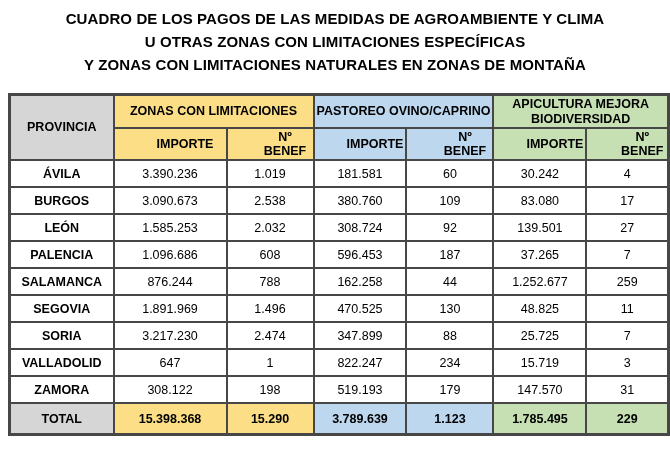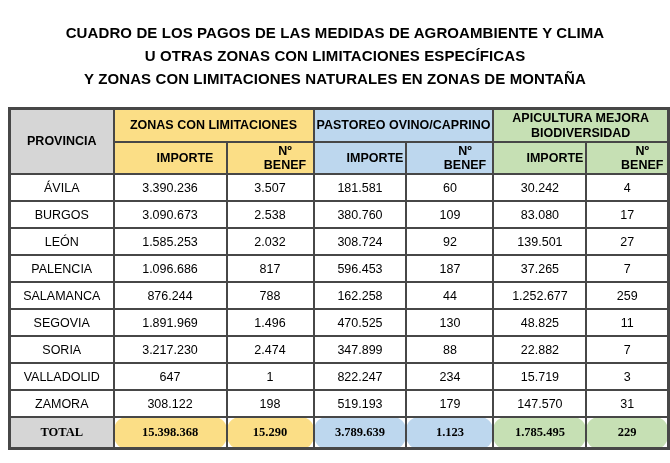--- a/index.html
+++ b/index.html
@@ -6,21 +6,21 @@
     margin: 0;
     padding: 0;
     background: #ffffff;
     width: 670px;
     height: 463px;
     font-family: "Liberation Sans", sans-serif;
     color: #000;
   }
   .page { width: 670px; height: 463px; overflow: hidden; }
   .title {
-    padding-top: 21px;
+    padding-top: 7px;
     text-align: center;
     font-weight: bold;
     font-size: 15px;
     line-height: 23px;
     letter-spacing: 0.1px;
   }
   table.payments {
     border-collapse: collapse;
     table-layout: fixed;
     margin: 17px 0 0 8px;
@@ -30,23 +30,23 @@
     border: 2px solid var(--c-border, #474747);
     text-align: center;
     vertical-align: middle;
     font-size: 12.5px;
     padding: 0 2px;
     overflow: hidden;
   }
   .payments thead th { font-weight: bold; }
   .payments thead tr.group-row th { height: 31px; line-height: 15px; font-size: 12.5px; }
   .payments thead tr.sub-row th { height: 30px; padding-left: 32px; }
-  .payments tbody th { font-weight: normal; height: 25px; }
-  .payments tbody td { font-weight: normal; height: 25px; border-radius: 13px; }
-  .payments tr.total-row th, .payments tr.total-row td { font-weight: bold; height: 29px; font-family: Liberation Serif, serif; }
+  .payments tbody th { font-weight: bold; height: 25px; }
+  .payments tbody td { font-weight: normal; height: 25px; }
+  .payments tr.total-row th, .payments tr.total-row td { font-weight: bold; height: 29px; }
   .bg-gray   { background: var(--c-gray,  #D6D6D6); }
   .bg-yellow { background: var(--c-zonas, #FBDE86); }
   .bg-blue   { background: var(--c-pastoreo, #BDD7EE); }
   .bg-green  { background: var(--c-apicultura, #C6E0B4); }
 </style>
 </head>
 <body>
 
 <div class="page">
 
@@ -79,21 +79,21 @@
         <th class="bg-blue">IMPORTE</th>
         <th class="bg-blue">Nº BENEF</th>
         <th class="bg-green">IMPORTE</th>
         <th class="bg-green">Nº BENEF</th>
       </tr>
     </thead>
     <tbody>
       <tr>
         <th>ÁVILA</th>
         <td>3.390.236</td>
-        <td>3.507</td>
+        <td>1.019</td>
         <td>181.581</td>
         <td>60</td>
         <td>30.242</td>
         <td>4</td>
       </tr>
       <tr>
         <th>BURGOS</th>
         <td>3.090.673</td>
         <td>2.538</td>
         <td>380.760</td>
@@ -106,21 +106,21 @@
         <td>1.585.253</td>
         <td>2.032</td>
         <td>308.724</td>
         <td>92</td>
         <td>139.501</td>
         <td>27</td>
       </tr>
       <tr>
         <th>PALENCIA</th>
         <td>1.096.686</td>
-        <td>817</td>
+        <td>608</td>
         <td>596.453</td>
         <td>187</td>
         <td>37.265</td>
         <td>7</td>
       </tr>
       <tr>
         <th>SALAMANCA</th>
         <td>876.244</td>
         <td>788</td>
         <td>162.258</td>
@@ -136,21 +136,21 @@
         <td>130</td>
         <td>48.825</td>
         <td>11</td>
       </tr>
       <tr>
         <th>SORIA</th>
         <td>3.217.230</td>
         <td>2.474</td>
         <td>347.899</td>
         <td>88</td>
-        <td>22.882</td>
+        <td>25.725</td>
         <td>7</td>
       </tr>
       <tr>
         <th>VALLADOLID</th>
         <td>647</td>
         <td>1</td>
         <td>822.247</td>
         <td>234</td>
         <td>15.719</td>
         <td>3</td>

